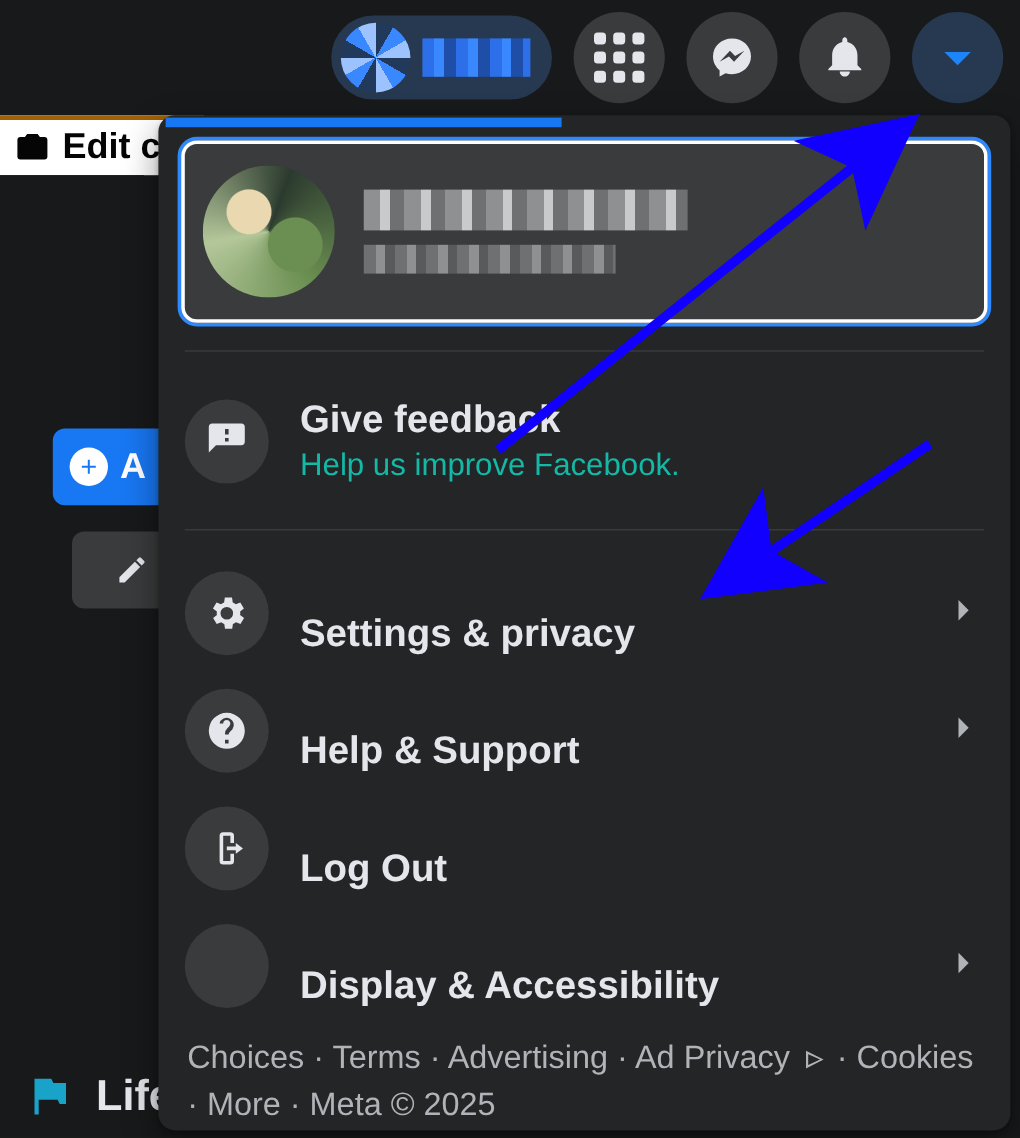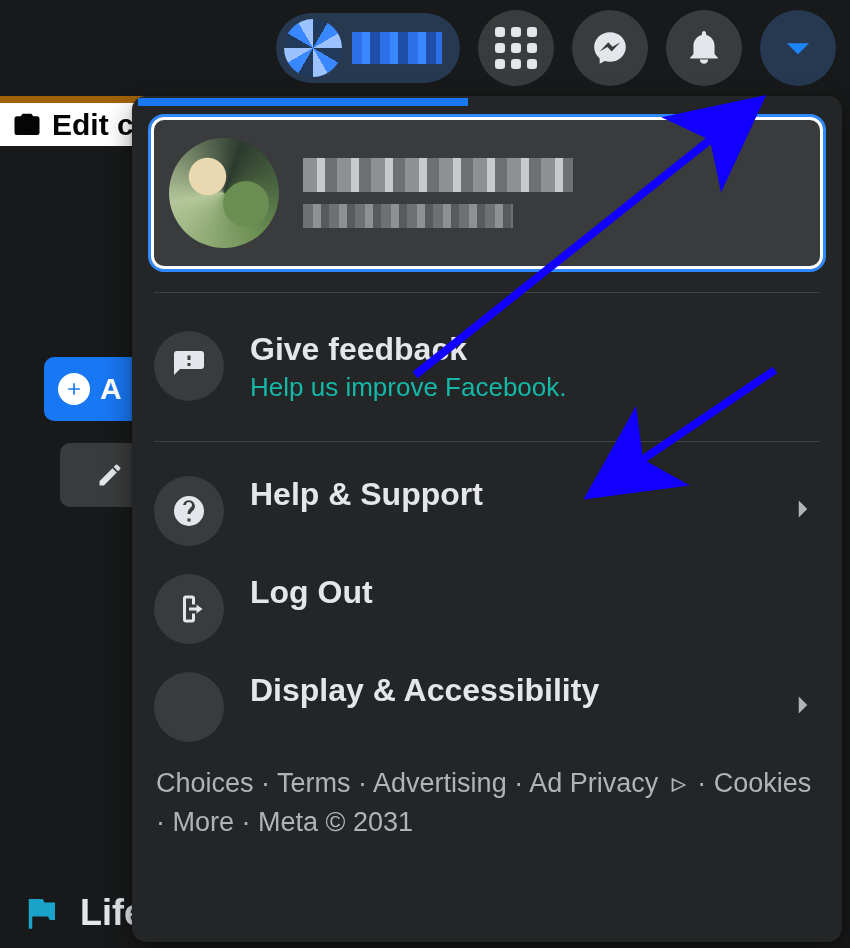--- a/index.html
+++ b/index.html
@@ -60,21 +60,21 @@
   
   .grid9 { display: grid; grid-template-columns: repeat(3,10px); grid-template-rows: repeat(3,10px); gap: 6px; }
   .grid9 span { width: 10px; height: 10px; background: #e4e6eb; border-radius: 3px; }
 
   
   .bg-editstrip {
     position: absolute; top: 96px; left: 0; width: 170px; height: 50px;
     background: #fff; color: #050505;
     display: flex; align-items: center; gap: 10px; padding-left: 12px;
     font-size: 30px; font-weight: 700;
-    border-top: 7px solid #a16207;
+    border-top: 4px solid #a16207;
   }
   .bg-editstrip svg { width: 30px; height: 30px; fill: #050505; }
   .bg-dark1 { position: absolute; top:146px; left:0; width:120px; height:210px; background:#18191a; }
   .bg-add {
     position: absolute; top: 357px; left: 44px;
     width: 104px; height: 64px;
     background: #1877f2; border-radius: 10px;
     display: flex; align-items: center; gap: 10px; padding-left: 14px;
     color: #fff; font-size: 30px; font-weight: 700;
     overflow: hidden;
@@ -132,21 +132,21 @@
   }
   .pix-name-lg { display:flex; flex-direction:column; gap:12px; }
   .pix-name-lg .line1 { width: 270px; height: 34px; background:
       repeating-linear-gradient(90deg,#8f9092 0 14px,#c9cacc 14px 22px,#6f7072 22px 34px); }
   .pix-name-lg .line2 { width: 210px; height: 24px; background:
       repeating-linear-gradient(90deg,#6f7072 0 10px,#8f9092 10px 18px,#595a5c 18px 26px); }
 
   .sep { height:1px; background:#3e4042; margin: 20px 22px; }
 
   .row {
-    display:flex; align-items:flex-start; gap:26px;
+    display:flex; align-items:flex-end; gap:26px;
     padding: 18px 22px;
     cursor:pointer;
     position: relative;
   }
   .row.flat { padding-top: 14px; padding-bottom: 14px; }
   .row .badge {
     width: 70px; height: 70px; border-radius: 50%;
     background:#3a3b3c;
     display:flex; align-items:center; justify-content:center;
     flex-shrink: 0;
@@ -260,20 +260,33 @@
         </svg>
     </div>
     <div class="txtwrap">
       <div class="title">Give feedback</div>
       <div class="sub">Help us improve Facebook.</div>
     </div>
   </div>
 
   <div class="sep"></div>
 
+  <div class="row flat">
+    <div class="badge">
+      <svg viewBox="0 0 24 24">
+          <path d="M19.4 13l.1-1-.1-1 2.1-1.6-2-3.4-2.5 1a7.7 7.7 0 0 0-1.7-1l-.4-2.7h-4l-.4 2.7a7.7 7.7 0 0 0-1.7 1l-2.5-1-2 3.4L6.5 11l-.1 1 .1 1-2.1 1.6 2 3.4 2.5-1a7.7 7.7 0 0 0 1.7 1l.4 2.7h4l.4-2.7a7.7 7.7 0 0 0 1.7-1l2.5 1 2-3.4L19.4 13zM12 15.5A3.5 3.5 0 1 1 12 8.5a3.5 3.5 0 0 1 0 7z"></path>
+        </svg>
+    </div>
+    <div class="txtwrap">
+      <div class="title">Settings &amp; privacy</div>
+    </div>
+    <span class="chev"><svg viewBox="0 0 24 24">
+          <path d="M9 6l6 6-6 6z"></path>
+        </svg></span>
+  </div>
 
   <div class="row flat">
     <div class="badge">
       <svg viewBox="0 0 24 24">
           <path d="M12 2a10 10 0 1 0 0 20 10 10 0 0 0 0-20zm1 17h-2v-2h2v2zm2.07-7.75l-.9.92A3.4 3.4 0 0 0 13 14h-2v-.5a4 4 0 0 1 1.17-2.83l1.24-1.26A2 2 0 0 0 12 6a2 2 0 0 0-2 2H8a4 4 0 1 1 7.07 3.25z"></path>
         </svg>
     </div>
     <div class="txtwrap">
       <div class="title">Help &amp; Support</div>
     </div>
@@ -304,21 +317,21 @@
     </div>
     <span class="chev"><svg viewBox="0 0 24 24">
           <path d="M9 6l6 6-6 6z"></path>
         </svg></span>
   </div>
 
   <div class="footer">
     <a>Choices</a><span> · </span><a>Terms</a><span> · </span><a>Advertising</a><span> · </span><a>Ad Privacy</a>
     <svg class="adc" viewBox="0 0 24 24">
         <path d="M4 4v16l16-8L4 4zm2 3.2L16.8 12 6 16.8V7.2z"></path>
-      </svg><span> · </span><a>Cookies</a><span> · </span><a>More</a><span> · </span><span>Meta © 2031</span>
+      </svg><span> · </span><a>Cookies</a><span> · </span><a>More</a><span> · </span><span>Meta © 2025</span>
   </div>
 </div>
 
 <svg class="anno">
   <defs>
     <marker id="ah" markerWidth="14" markerHeight="14" refX="11" refY="6" orient="auto">
       <path d="M0 0 L12 6 L0 12 L3 6 Z" fill="#1200ff"></path>
     </marker>
   </defs>
   <line x1="415" y1="375" x2="760" y2="100" stroke="#1200ff" stroke-width="8" marker-end="url(#ah)"></line>

